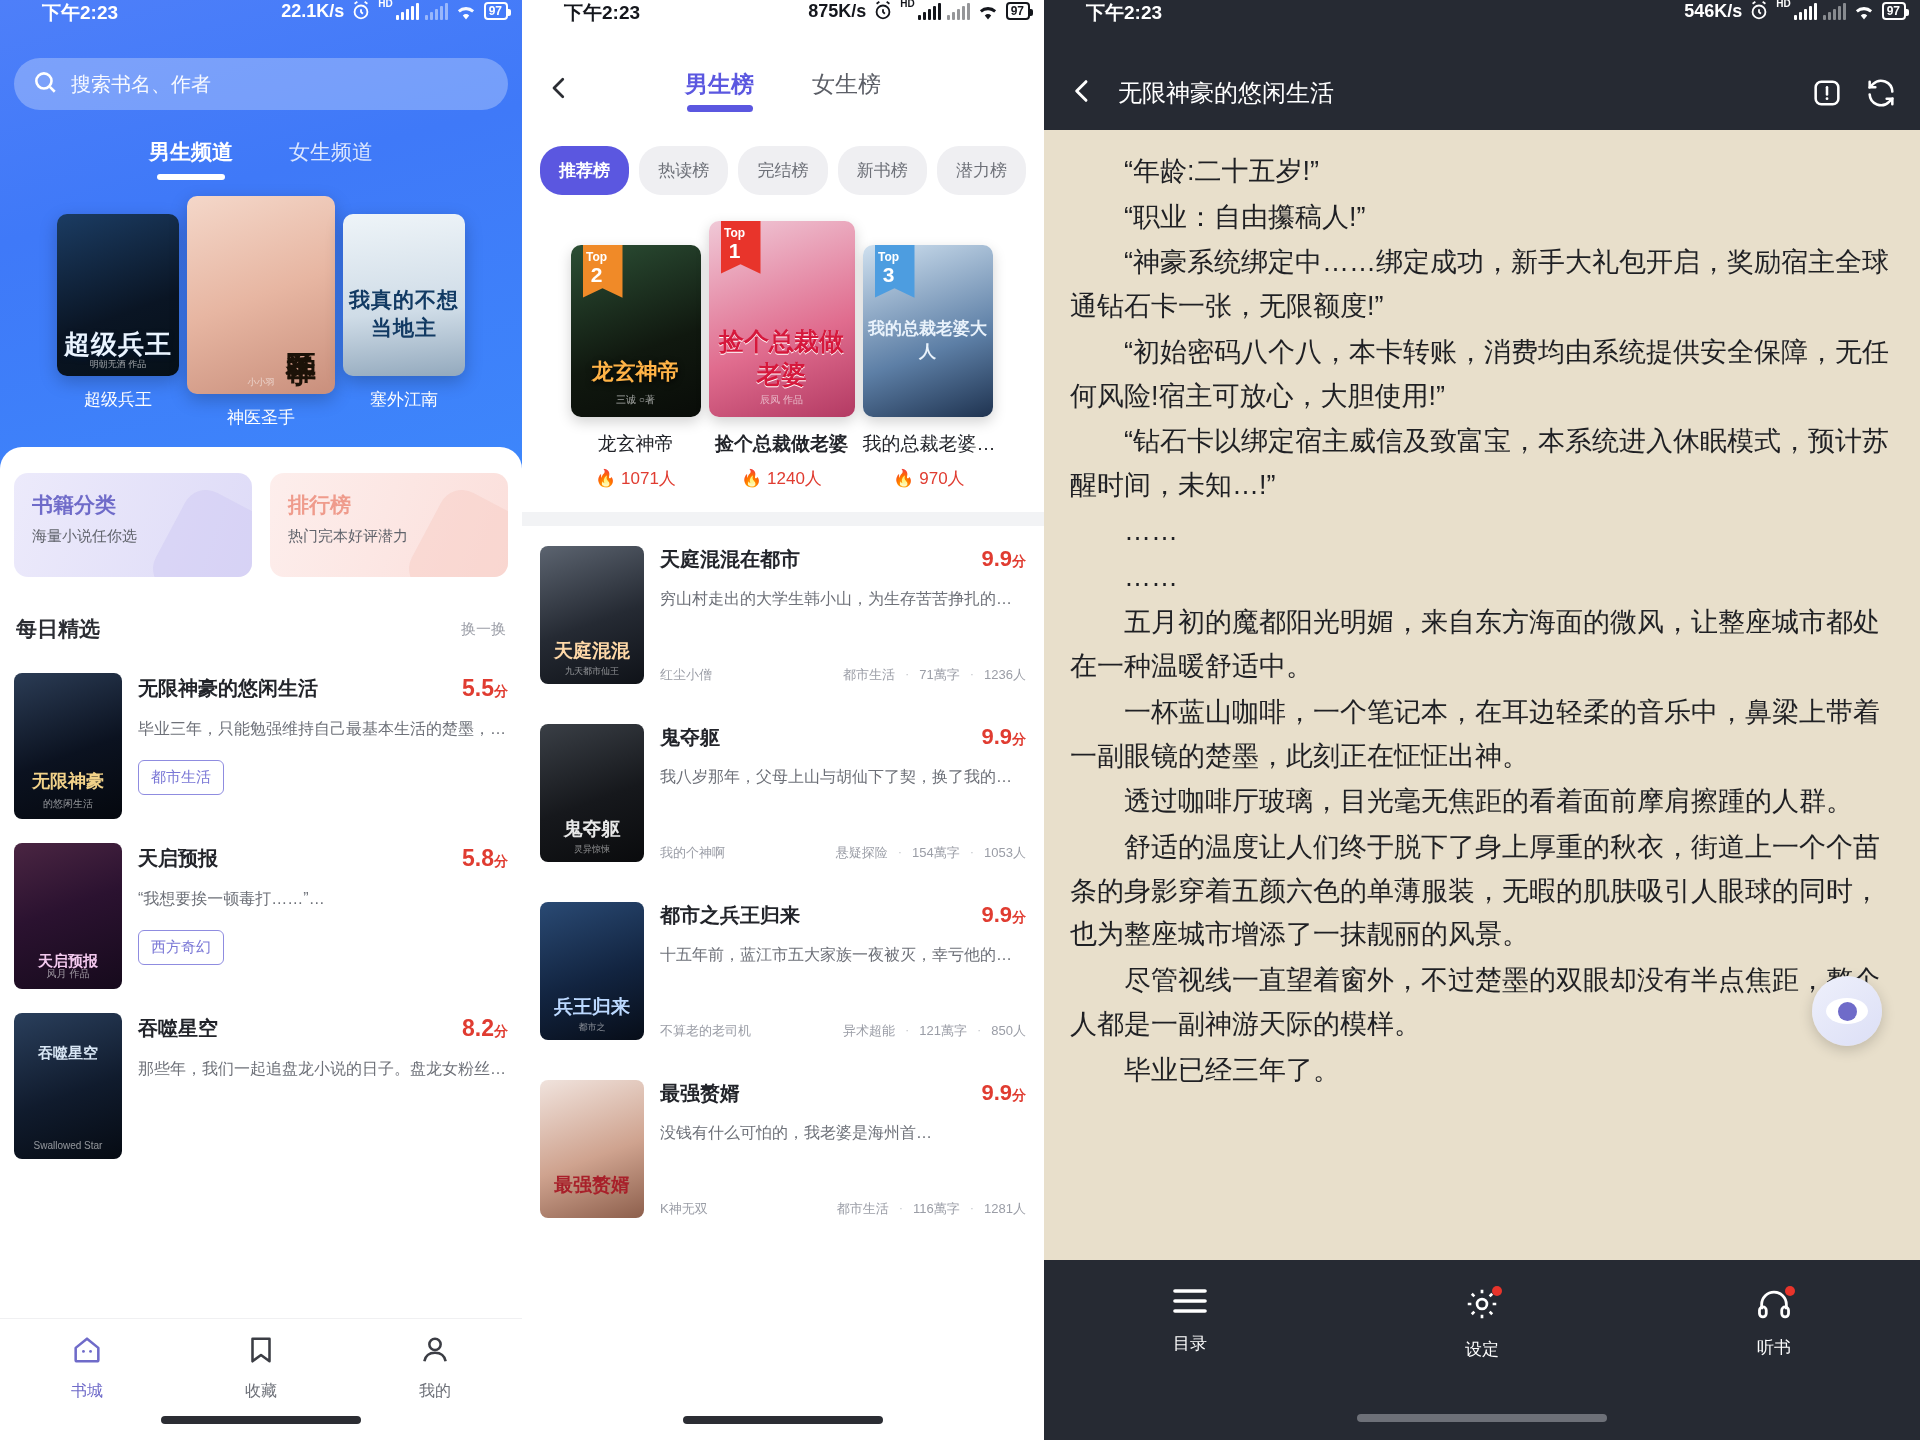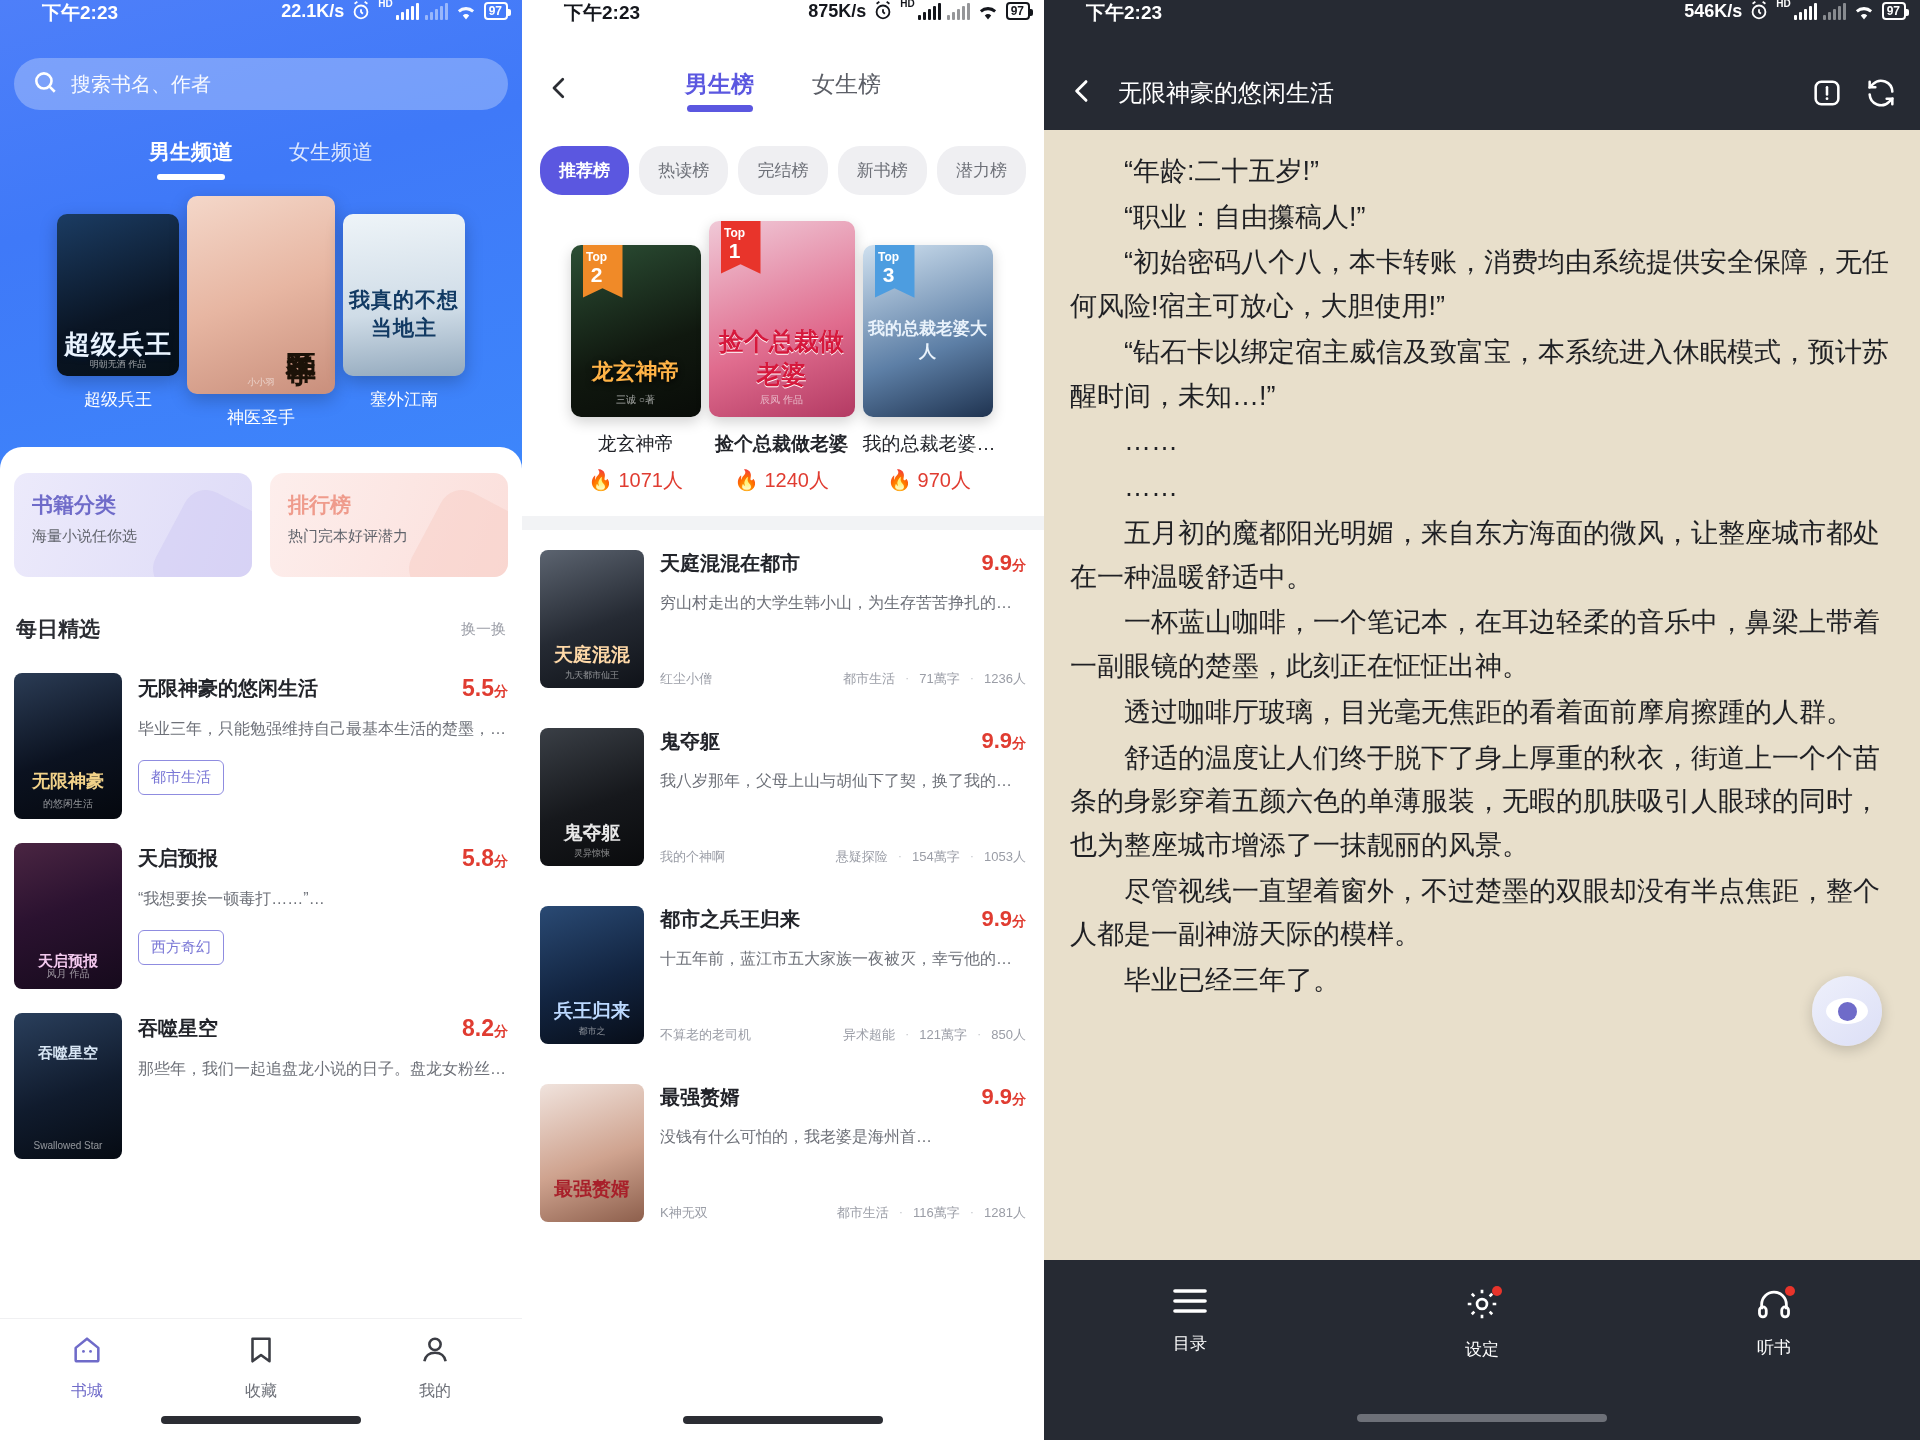--- a/index.html
+++ b/index.html
@@ -181,21 +181,21 @@
     position:absolute; top:0; left: 12px; width: 40px; padding: 6px 12px 12px 0; text-align:center;
     color:#fff; font-weight:bold; line-height:1.05; font-size:12px;
     clip-path: polygon(0 0,100% 0,100% 100%,50% 82%,0 100%);
   }
   .ribbon .num { font-size: 21px; display:block; }
   .rb1 { background:#e8342b; }
   .rb2 { background:#f08a28; }
   .rb3 { background:#4d9de0; }
   .pod .pname { font-size: 19px; color:#22242a; margin-top: 14px; font-weight:500;}
   .pod.rank1 .pname { font-weight:bold; }
-  .pod .phot { font-size: 20px; color:#e03c31; margin-top: 10px; }
+  .pod .phot { font-size: 17px; color:#e03c31; margin-top: 10px; }
 
   .p2-divider { height: 14px; background:#f2f3f5; }
   .p2-list { background:#fff; }
   .r2 { display:flex; gap: 16px; padding: 20px 18px; }
   .r2 .thumb { width: 104px; height: 138px; border-radius: 8px; flex:none; position:relative; overflow:hidden;}
   .t21 { background:linear-gradient(160deg,#5c6470,#252a33 55%,#0f1218);}
   .t22 { background:linear-gradient(160deg,#3a3f46,#16181c 55%,#0a0b0d);}
   .t23 { background:linear-gradient(160deg,#2a4a74,#122440 55%,#070d18);}
   .t24 { background:linear-gradient(160deg,#f0e3dd,#cfa38f 55%,#8d5f4c);}
   .t2-title{position:absolute;left:0;right:0;bottom:20px;text-align:center;font-weight:900;font-size:19px;
@@ -672,20 +672,21 @@
               <path d="M4 13a8 8 0 0 0 13.7 5.2L20 16"></path>
               <path d="M20 20v-4h-4"></path>
             </svg>
         </span>
       </div>
     </div>
 
     <div class="reader">
       <div class="rp">“年龄:二十五岁!”</div>
       <div class="rp">“职业：自由攥稿人!”</div>
+      <div class="rp">“神豪系统绑定中……绑定成功，新手大礼包开启，奖励宿主全球通钻石卡一张，无限额度!”</div>
       <div class="rp">“初始密码八个八，本卡转账，消费均由系统提供安全保障，无任何风险!宿主可放心，大胆使用!”</div>
       <div class="rp">“钻石卡以绑定宿主威信及致富宝，本系统进入休眠模式，预计苏醒时间，未知…!”</div>
       <div class="rp">……</div>
       <div class="rp">……</div>
       <div class="rp">五月初的魔都阳光明媚，来自东方海面的微风，让整座城市都处在一种温暖舒适中。</div>
       <div class="rp">一杯蓝山咖啡，一个笔记本，在耳边轻柔的音乐中，鼻梁上带着一副眼镜的楚墨，此刻正在怔怔出神。</div>
       <div class="rp">透过咖啡厅玻璃，目光毫无焦距的看着面前摩肩擦踵的人群。</div>
       <div class="rp">舒适的温度让人们终于脱下了身上厚重的秋衣，街道上一个个苗条的身影穿着五颜六色的单薄服装，无暇的肌肤吸引人眼球的同时，也为整座城市增添了一抹靓丽的风景。</div>
       <div class="rp">尽管视线一直望着窗外，不过楚墨的双眼却没有半点焦距，整个人都是一副神游天际的模样。</div>
       <div class="rp">毕业已经三年了。</div>

